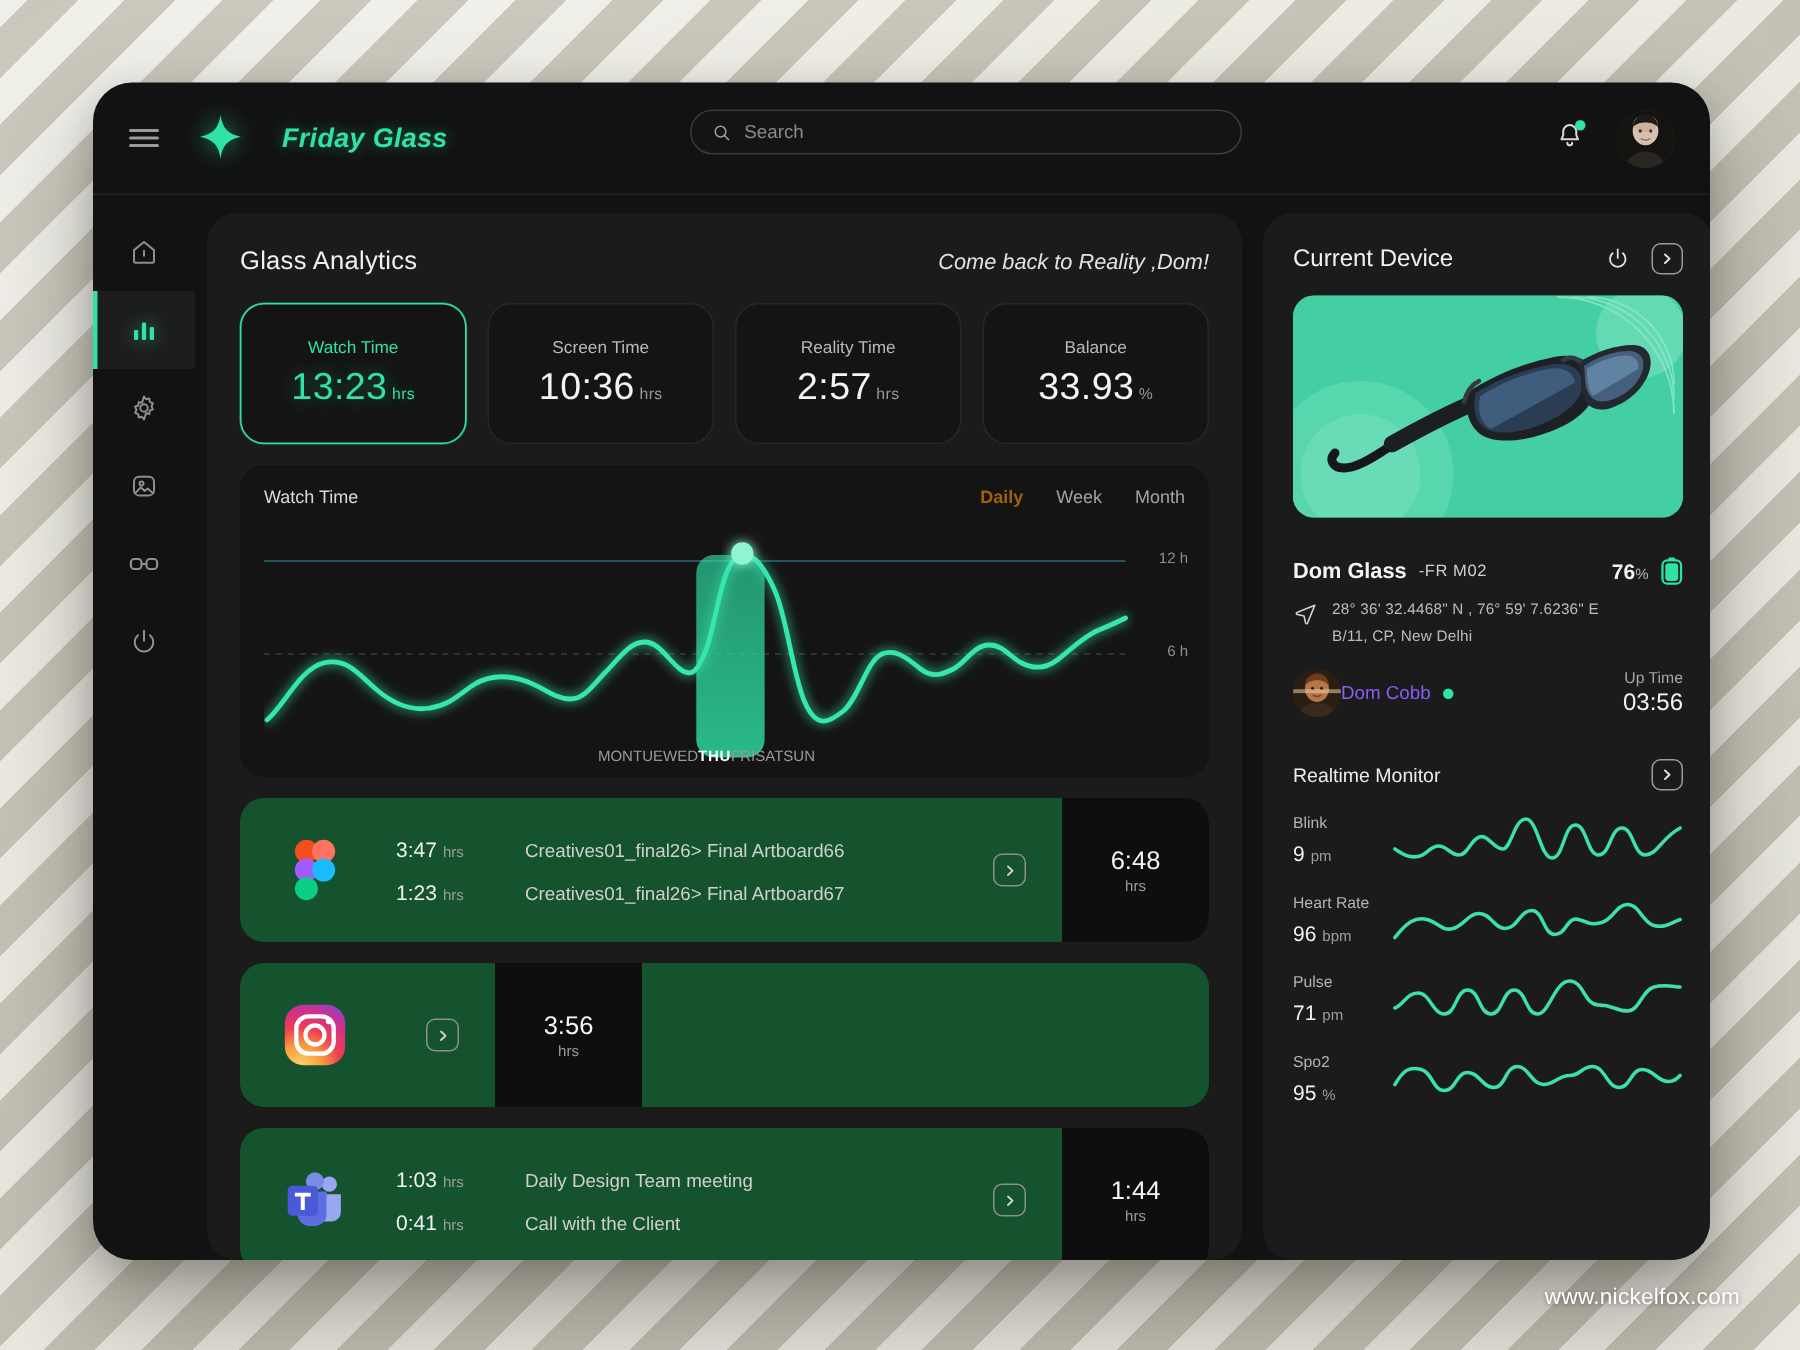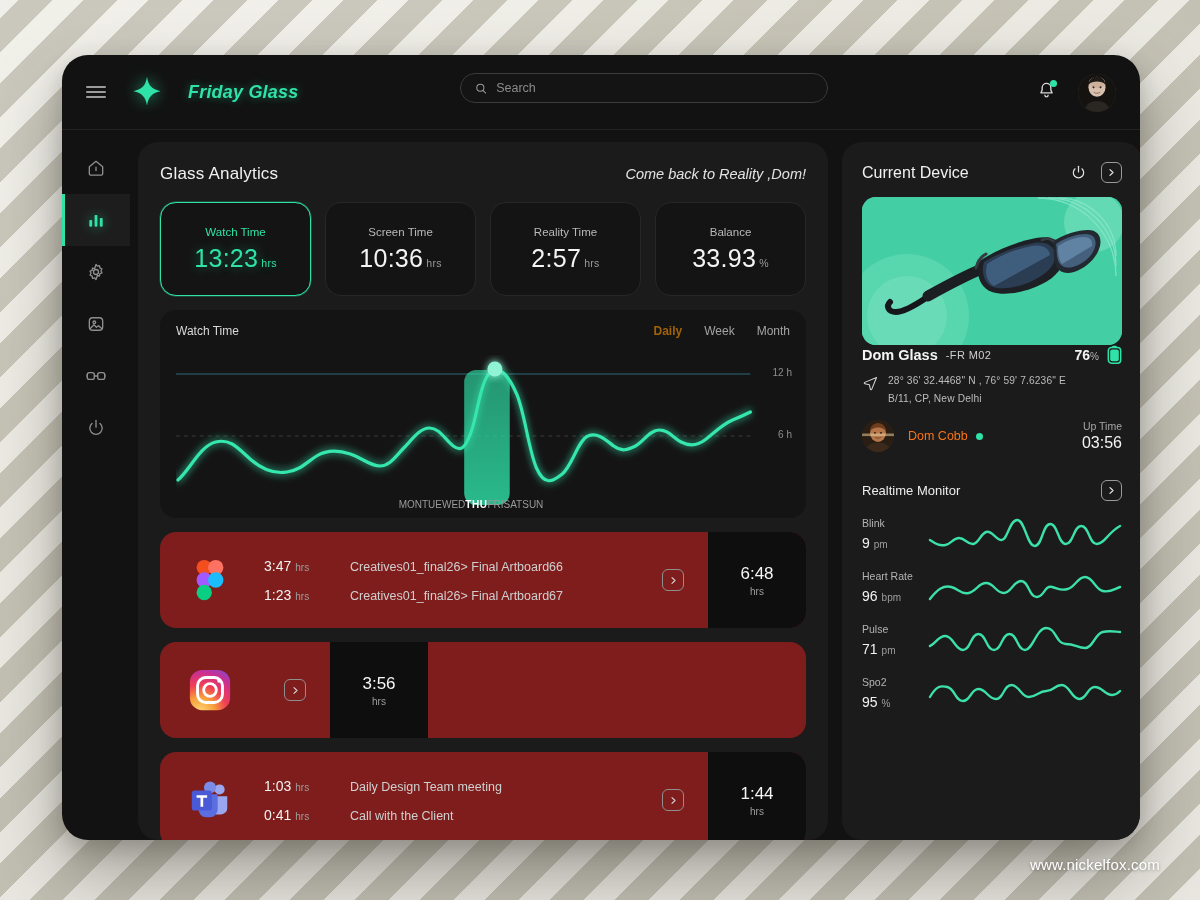--- a/index.html
+++ b/index.html
@@ -134,21 +134,21 @@
   #chart-svg { width:100%; height:100%; display:block; }
   .axis-label { position:absolute; right:-2px; font-size:10px; color:#8e8e8e; }
   .day-labels {
     position:absolute; left:16px; right:40px; bottom:8px;
     display:flex; justify-content:center; font-size:10px; color:#9a9a9a;
   }
   .day-labels span.active { color:#ffffff; font-weight:700; letter-spacing:.5px; }
   
   .app-row {
     margin-top: 14px; height: 96px; border-radius: 16px;
-    background:#7f1d1d; display:flex; align-items:stretch; overflow:hidden;
+    background:#14532d; display:flex; align-items:stretch; overflow:hidden;
   }
   .app-icon-cell { width: 100px; display:flex; align-items:center; justify-content:center; flex:none; }
   .app-icon { width: 46px; height:46px; }
   .app-mid { flex:1; display:flex; flex-direction:column; justify-content:center; gap:13px; padding-left:4px; }
   .app-line { display:flex; align-items:baseline; }
   .app-time { width: 86px; font-size: 14px; color:#f2f2f2; flex:none; }
   .app-time .u { font-size:10px; color:#9d9d9d; margin-left:4px; }
   .app-desc { font-size: 12.5px; color:#cfcfcf; }
   .app-expand-cell { width: 70px; display:flex; align-items:center; justify-content:center; flex:none; }
   .expand-btn {
@@ -167,35 +167,35 @@
   #device-head-actions { display:flex; align-items:center; gap: 14px; }
   .sq-btn {
     width: 21px; height:21px; border-radius:6px; border:1px solid #9a9a9a;
     display:flex; align-items:center; justify-content:center; cursor:pointer;
   }
   #device-image {
     margin-top: 14px; height: 148px; border-radius: 14px; overflow:hidden;
     background: #3fcfa4; position:relative;
   }
   #device-image svg { position:absolute; inset:0; width:100%; height:100%; }
-  #device-name-row { display:flex; align-items:center; margin-top: 0; gap:8px; }
+  #device-name-row { display:flex; align-items:center; margin-top: 26px; gap:8px; }
   #device-name { font-size: 14.5px; font-weight:700; color:#f4f4f4; }
   #device-model { font-size: 11px; color:#cfcfcf; letter-spacing:.4px; }
   #battery-wrap { margin-left:auto; display:flex; align-items:center; gap:8px; }
   #battery-pct { font-size: 14px; font-weight:700; color:#f2f2f2; }
   #battery-pct .u { font-size:10px; font-weight:400; color:#b5b5b5; }
   #loc-row { display:flex; gap: 9px; margin-top: 11px; }
   #loc-text { display:flex; flex-direction:column; gap:7px; }
   .loc-line { font-size: 10.2px; color:#bcbcbc; letter-spacing:.15px; }
   #user-row { display:flex; align-items:center; margin-top: 16px; }
   #user-avatar {
     width: 32px; height:32px; border-radius:50%; overflow:hidden;
     background:#3a2b20; flex:none;
   }
-  #user-name { font-size: 12.5px; color:#f97316; margin-left:14px; }
+  #user-name { font-size: 12.5px; color:#8b5cf6; margin-left:0; }
   #user-online { width:7px; height:7px; border-radius:50%; background:#2fe3a8; margin-left:8px; }
   #uptime-wrap { margin-left:auto; text-align:right; }
   #uptime-label { font-size:10.5px; color:#a5a5a5; }
   #uptime-value { font-size: 16px; color:#f3f3f3; margin-top:2px; }
   #monitor-head { display:flex; align-items:center; justify-content:space-between; margin-top: 28px; }
   #monitor-title { font-size: 13px; color:#ededed; }
   .metric-row { display:flex; align-items:center; margin-top: 13px; }
   .metric-info { width: 66px; flex:none; }
   .metric-name { font-size: 10.5px; color:#b3b3b3; }
   .metric-value { font-size: 14px; color:#f2f2f2; margin-top: 6px; }

